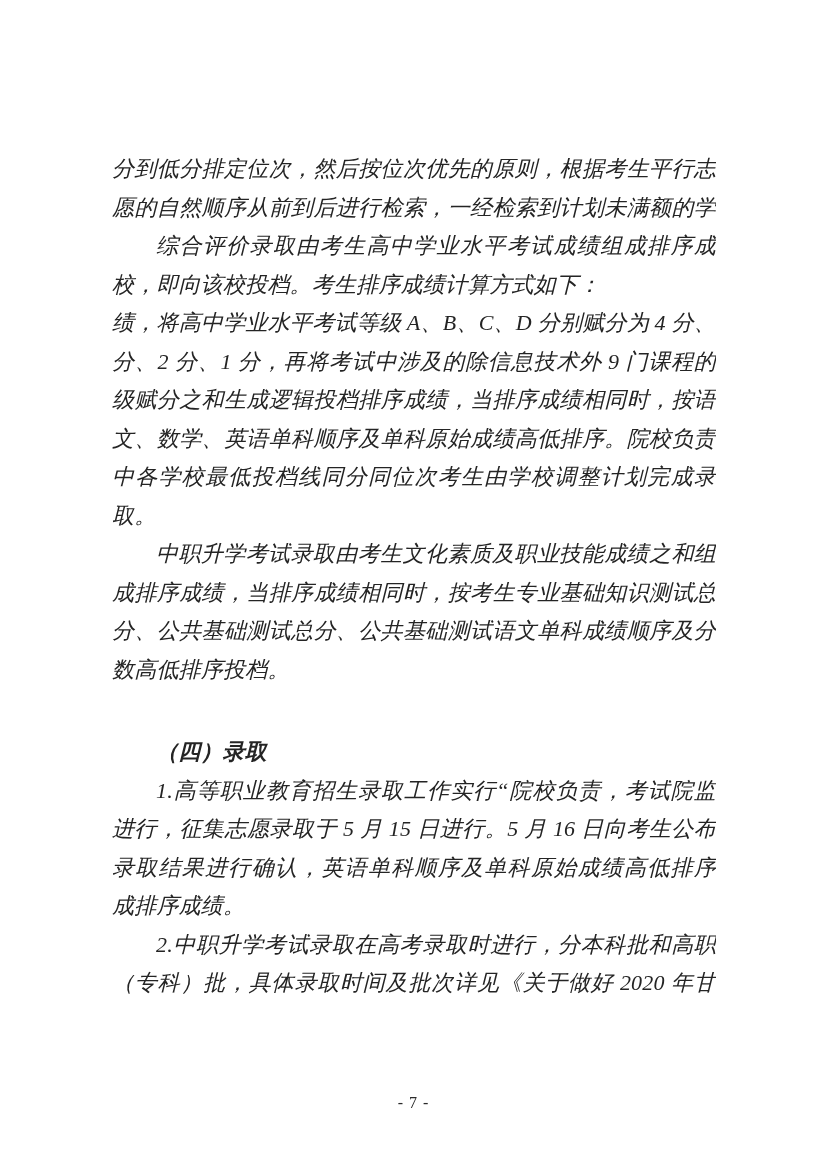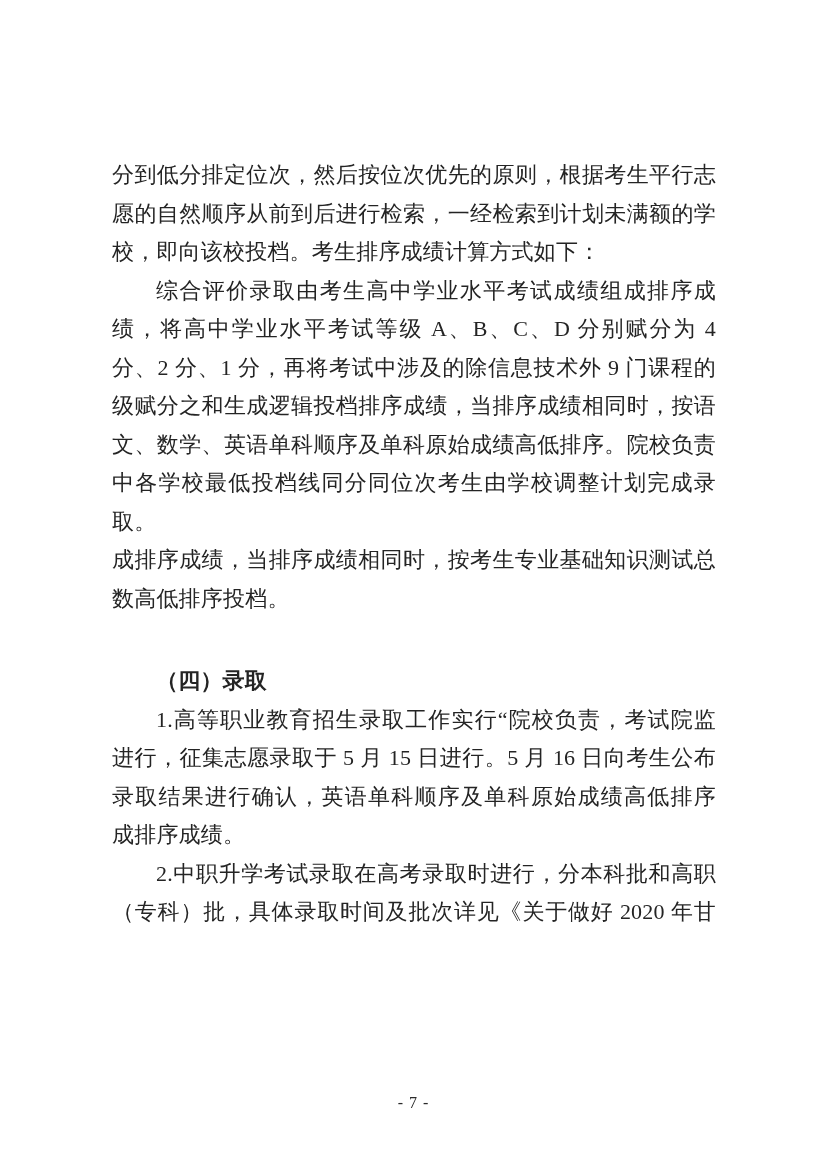--- a/index.html
+++ b/index.html
@@ -11,23 +11,24 @@
     position: relative;
     width: 827px;
     height: 1170px;
     background: #ffffff;
     overflow: hidden;
     font-family: "Liberation Serif", "DejaVu Serif", serif;
   }
   .text-block {
     position: absolute;
     left: 112px;
-    top: 156px;
+    top: 150px;
     width: 604px;
     color: #242424;
+    font-style: italic;
   }
   .line {
     font-size: 22px;
     line-height: 38.5px;
     height: 38.5px;
     overflow: hidden;
     text-align: left;
     white-space: normal;
     letter-spacing: 0.2px;
   }
@@ -53,29 +54,31 @@
     letter-spacing: 1px;
   }
 </style>
 </head>
 <body>
 
 <div class="page">
   <div class="text-block" id="text-block" style="color: rgb(36, 36, 36);">
       <div class="line just">分到低分排定位次，然后按位次优先的原则，根据考生平行志</div>
       <div class="line just">愿的自然顺序从前到后进行检索，一经检索到计划未满额的学</div>
+      <div class="line just ind">综合评价录取由考生高中学业水平考试成绩组成排序成</div>
       <div class="line">校，即向该校投档。考生排序成绩计算方式如下：</div>
-      <div class="line just ind">综合评价录取由考生高中学业水平考试成绩组成排序成</div>
       <div class="line just">绩，将高中学业水平考试等级 A、B、C、D 分别赋分为 4 分、3</div>
       <div class="line just">分、2 分、1 分，再将考试中涉及的除信息技术外 9 门课程的等</div>
       <div class="line just">级赋分之和生成逻辑投档排序成绩，当排序成绩相同时，按语</div>
       <div class="line just">文、数学、英语单科顺序及单科原始成绩高低排序。院校负责</div>
       <div class="line just">中各学校最低投档线同分同位次考生由学校调整计划完成录</div>
       <div class="line">取。</div>
+      <div class="line just ind">中职升学考试录取由考生文化素质及职业技能成绩之和组</div>
       <div class="line just">成排序成绩，当排序成绩相同时，按考生专业基础知识测试总</div>
+      <div class="line just">分、公共基础测试总分、公共基础测试语文单科成绩顺序及分</div>
       <div class="line">数高低排序投档。</div>
       <div class="line ind bold">（四）录取</div>
       <div class="line just ind">1.高等职业教育招生录取工作实行“院校负责，考试院监</div>
       <div class="line just">进行，征集志愿录取于 5 月 15 日进行。5 月 16 日向考生公布录</div>
       <div class="line just">录取结果进行确认，英语单科顺序及单科原始成绩高低排序</div>
       <div class="line">成排序成绩。</div>
       <div class="line just ind">2.中职升学考试录取在高考录取时进行，分本科批和高职</div>
       <div class="line just">（专科）批，具体录取时间及批次详见《关于做好 2020 年甘肃</div>
     </div>
   <div class="footer">

